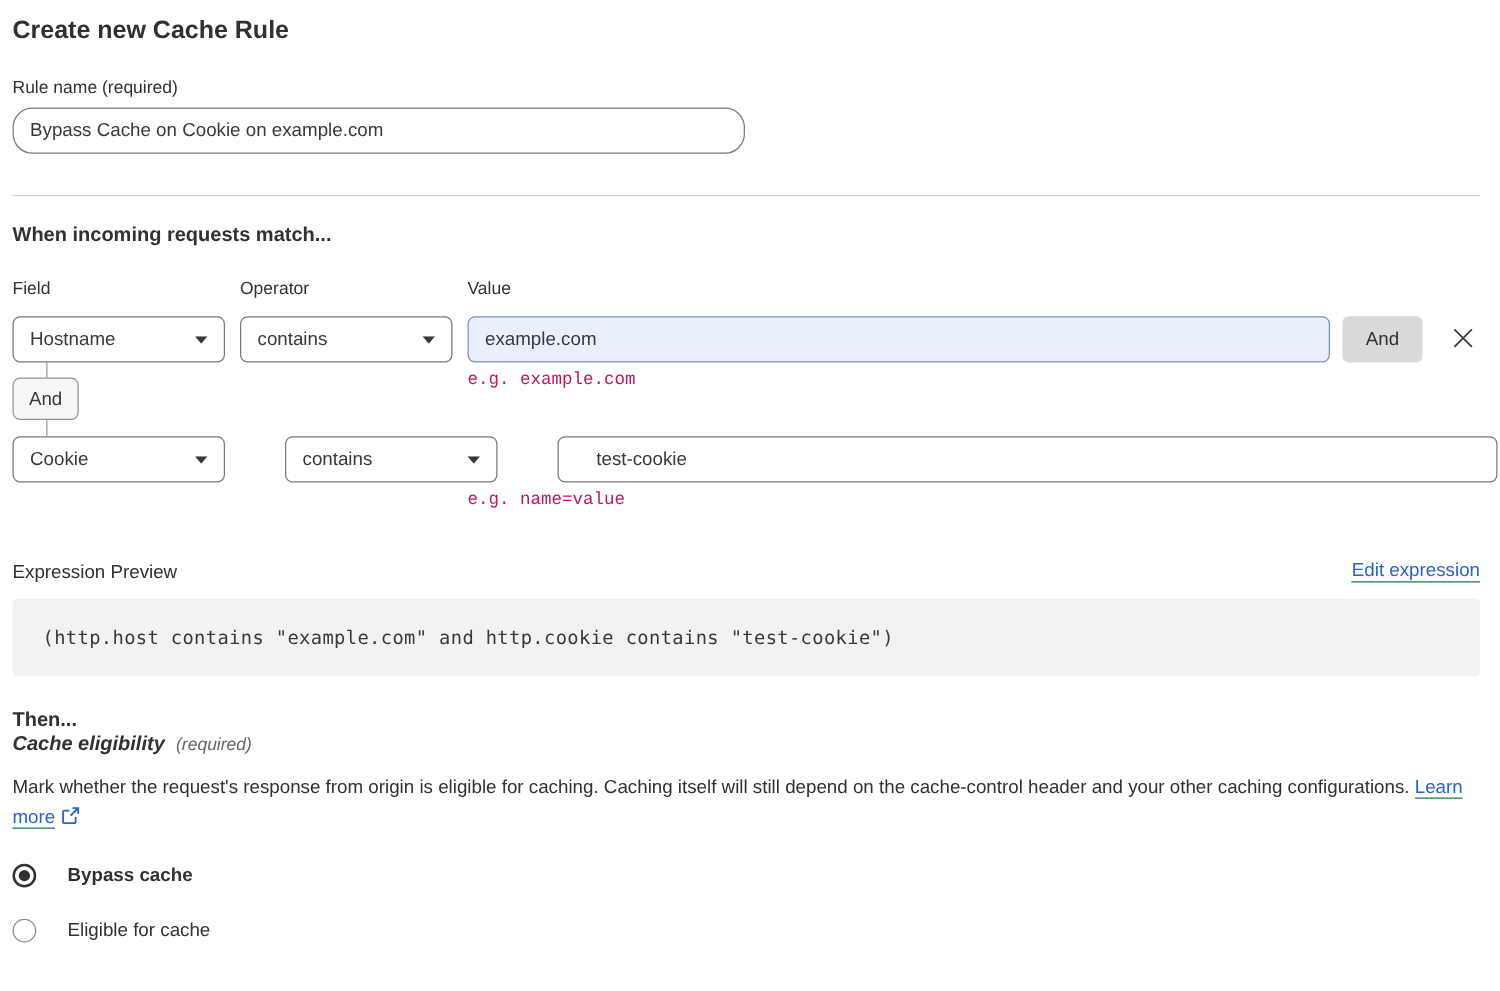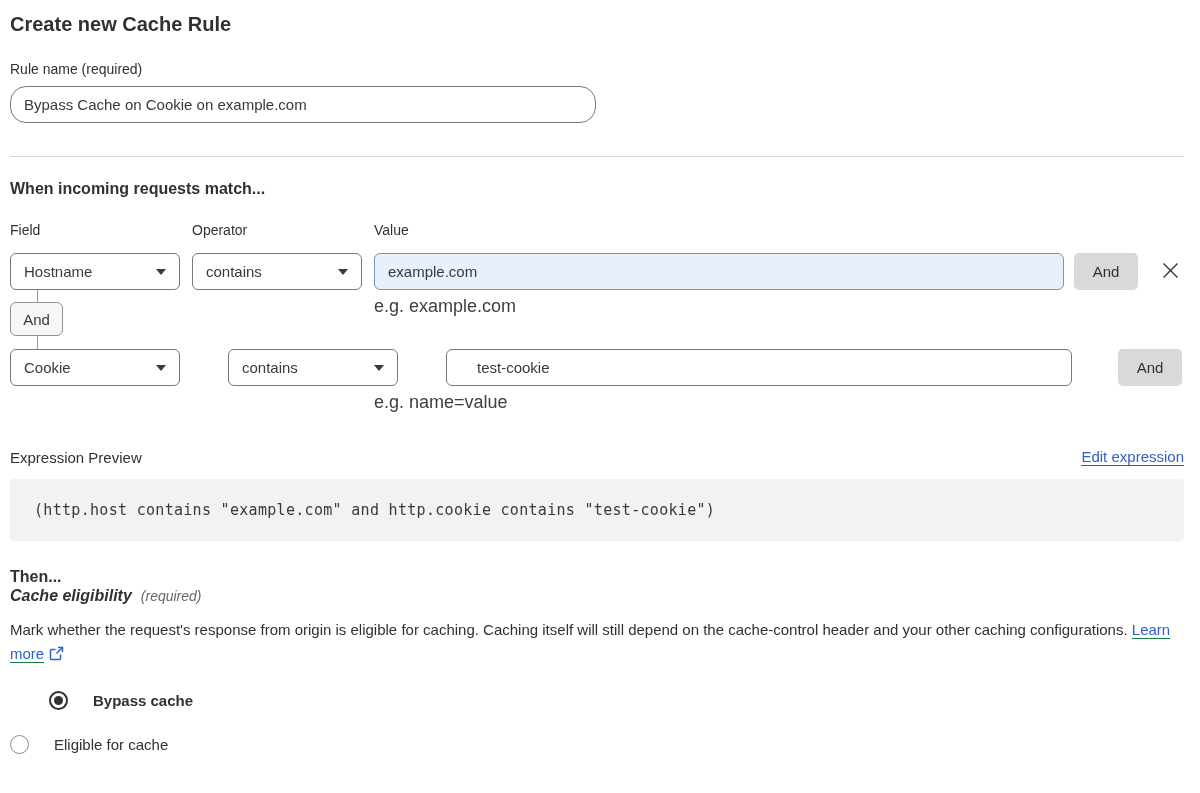--- a/index.html
+++ b/index.html
@@ -45,36 +45,36 @@
   .select-box .chevron { flex: none; margin-left: 8px; display: flex; }
 
   .value-input {
     height: 37px; border: 1px solid #797979; border-radius: 6px;
     padding: 0 13px; font-size: 15px; color: #36393f;
     font-family: "Liberation Sans", "DejaVu Sans", sans-serif;
     background: #ffffff; outline: none; flex: none;
   }
   .value-input.focused { background: #e8f0fc; border-color: #7e93b8; }
   .w-row1 { width: 690px; }
-  .w-row2 { width: 626px; padding-left: 30px; }
+  .w-row2 { width: 752px; padding-left: 30px; }
 
   .conj-btn {
     height: 37px; border: none; border-radius: 5px; background: #d9d9d9;
     color: #313131; font-size: 15px; cursor: pointer; flex: none;
     font-family: "Liberation Sans", "DejaVu Sans", sans-serif;
   }
   .btn-and { width: 64px; margin-left: 10px; }
   .btn-or  { width: 50px; margin-left: 13px; }
   .remove-btn {
     width: 28px; height: 37px; border: none; background: transparent; cursor: pointer;
     display: flex; align-items: center; justify-content: center;
     margin-left: auto; flex: none;
   }
 
-  .hint { position: absolute; left: 364px; top: 43px; font-size: 18px; color: #404040; }
+  .hint { position: absolute; left: 364px; top: 43px; font-size: 14px; color: #be185d; font-family: Liberation Mono, monospace; }
 
   .connector-wrap { height: 59px; position: relative; width: 200px; }
   .connector-line { position: absolute; left: 27px; width: 1px; background: #999999; }
   .line-top { top: 0; height: 12px; }
   .line-bottom { top: 46px; height: 13px; }
   .connector-chip {
     position: absolute; top: 12px; left: 0; width: 53px; height: 34px;
     background: #f7f7f7; border: 1px solid #919191; border-radius: 6px;
     display: flex; align-items: center; justify-content: center;
     font-size: 15px; color: #36393f; cursor: pointer;
@@ -91,21 +91,21 @@
 
   .then-heading { margin-top: 26px; }
 
   .elig-heading-row { display: flex; align-items: baseline; font-style: italic; }
   .elig-required { margin-left: 9px; font-size: 14px; font-weight: 400; color: #666666; }
 
   .elig-desc { margin-top: 13px; width: 1174px; font-size: 15px; line-height: 24px; color: #313131; }
   .ext-icon { display: inline-block; vertical-align: -2px; margin-left: 5px; }
 
   .radio-row { display: flex; align-items: center; cursor: pointer; }
-  .radio-row-1 { margin-top: 23px; margin-left: 39px; }
+  .radio-row-1 { margin-top: 23px; }
   .radio-row-2 { margin-top: 25px; }
   .radio-circle { width: 19px; height: 19px; border-radius: 50%; flex: none; position: relative; }
   .radio-circle.selected { border: 2px solid #313131; }
   .radio-circle.selected::after {
     content: ""; position: absolute; left: 3px; top: 3px; width: 9px; height: 9px;
     border-radius: 50%; background: #313131;
   }
   .radio-circle.unselected { border: 1px solid #8c8c8c; }
   .radio-label { margin-left: 25px; font-size: 15px; }
   .radio-label.bold { font-weight: 700; }

